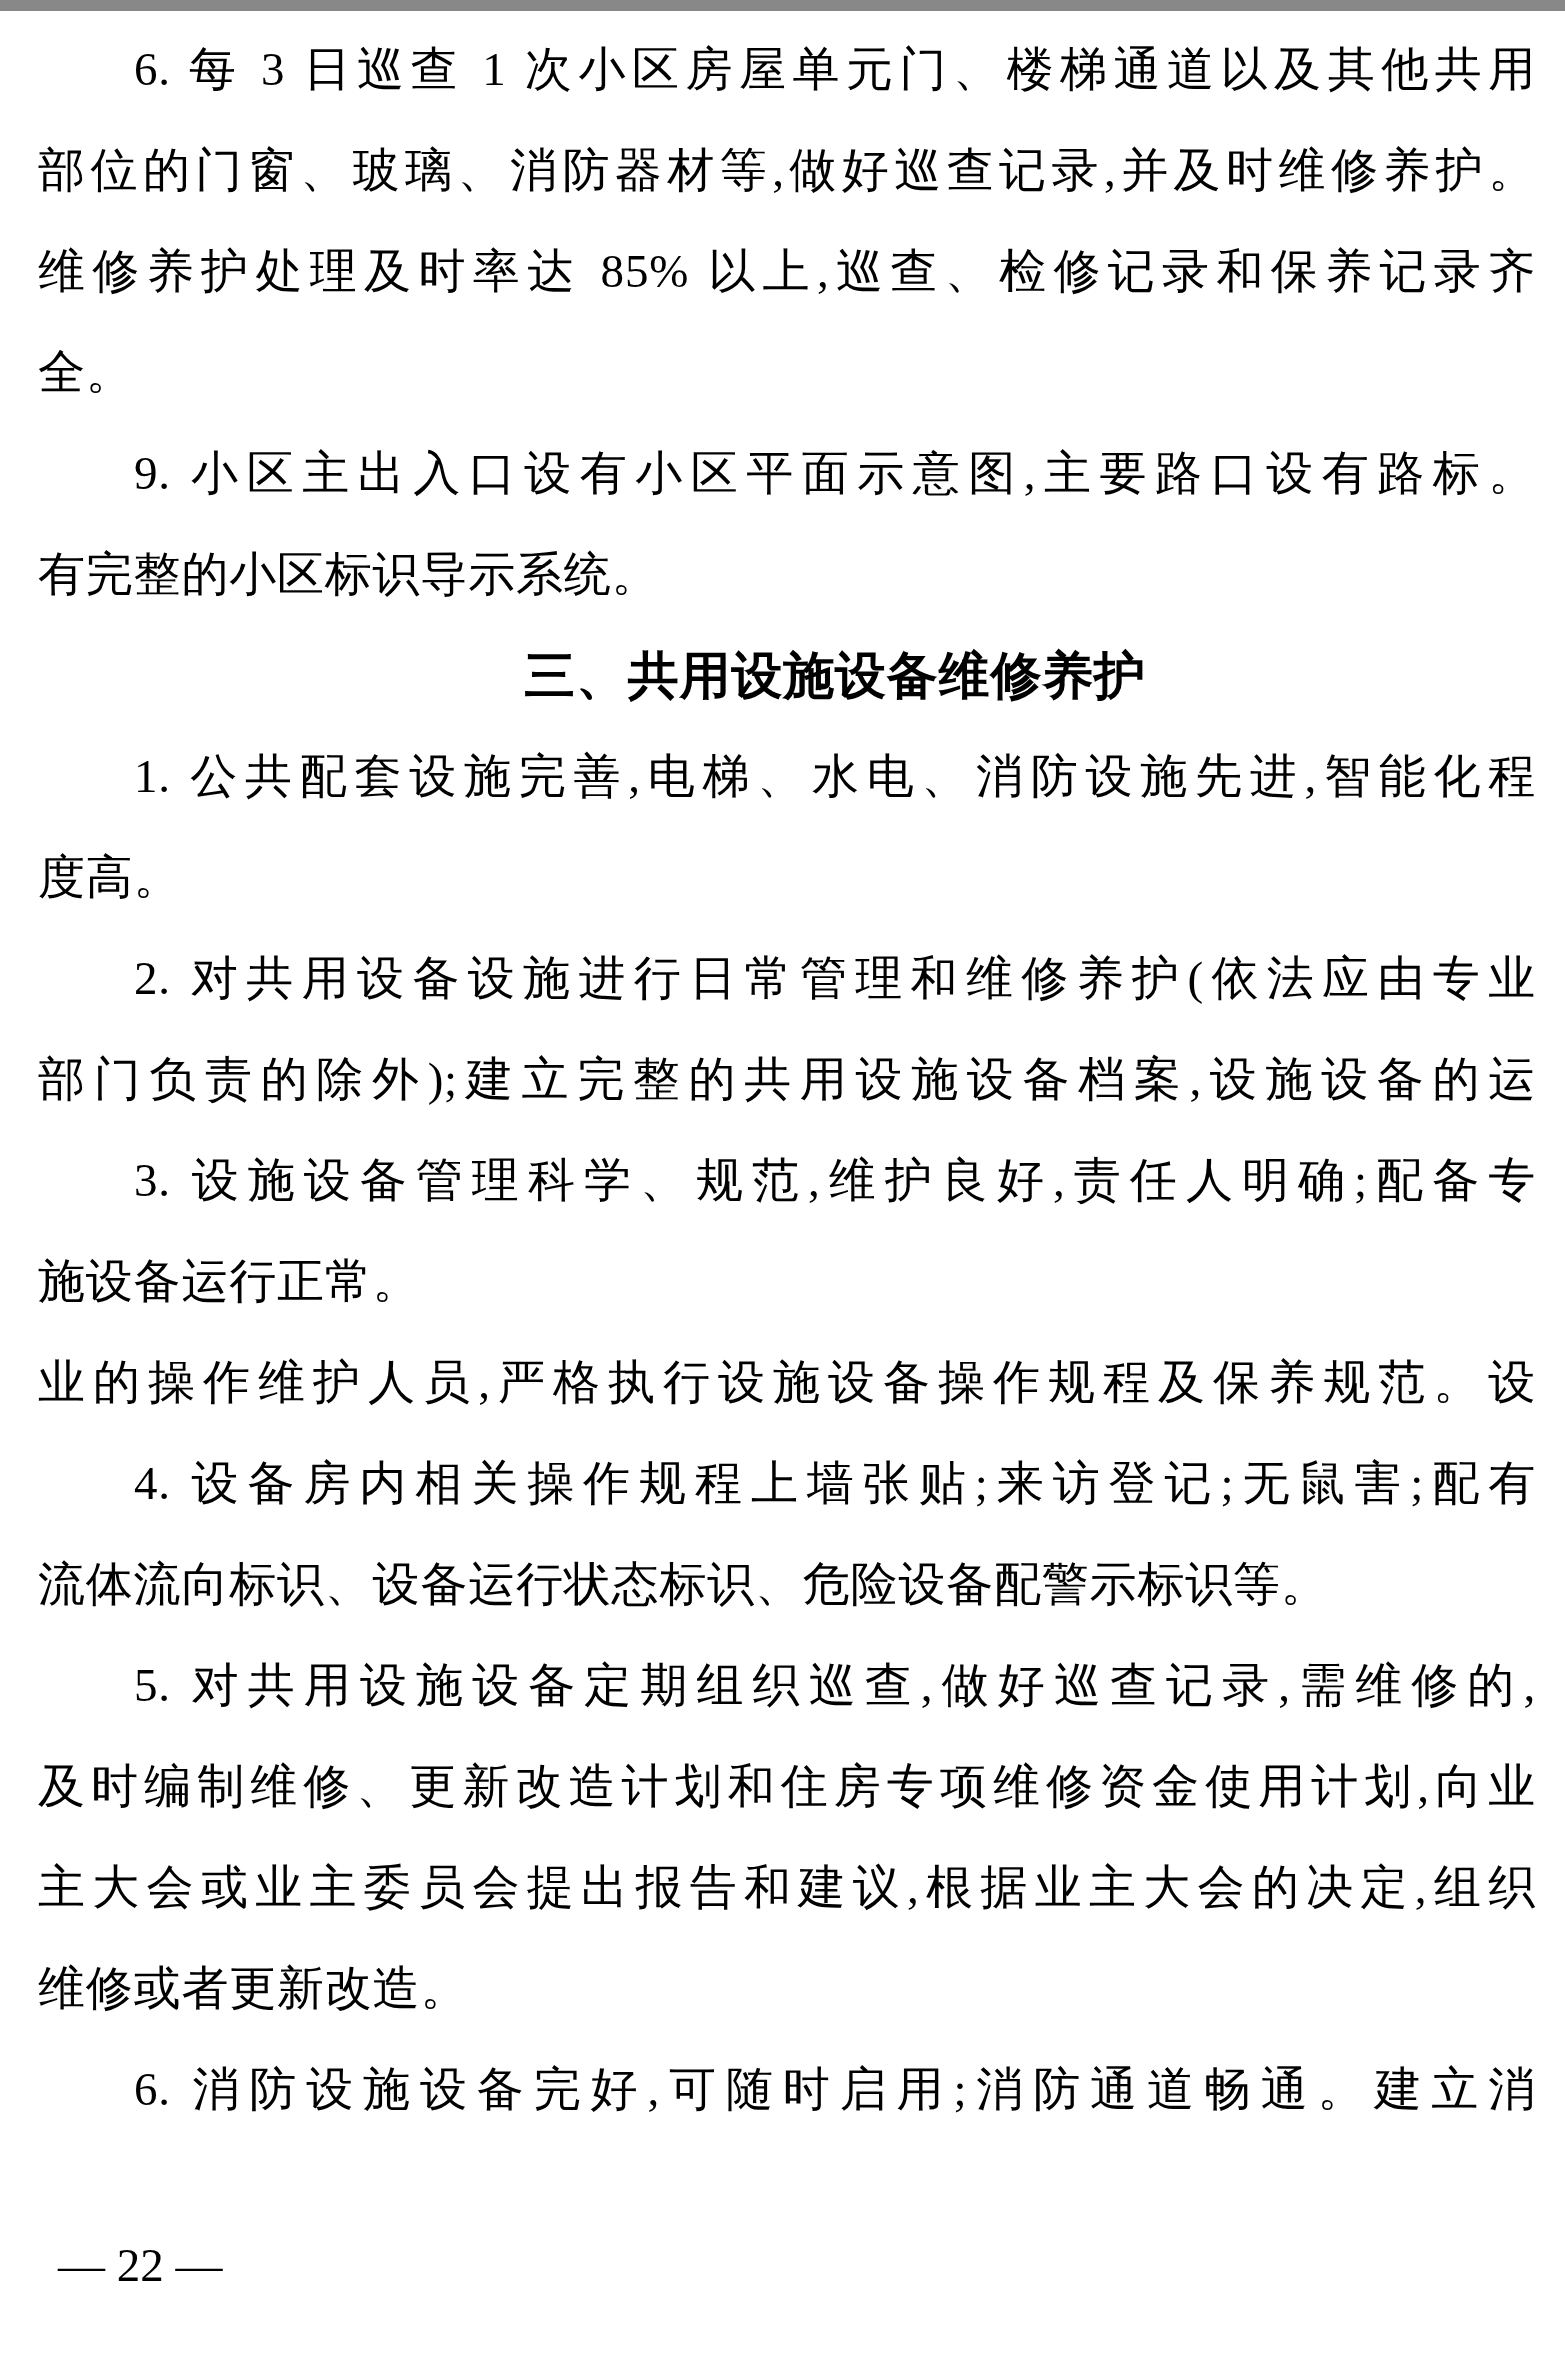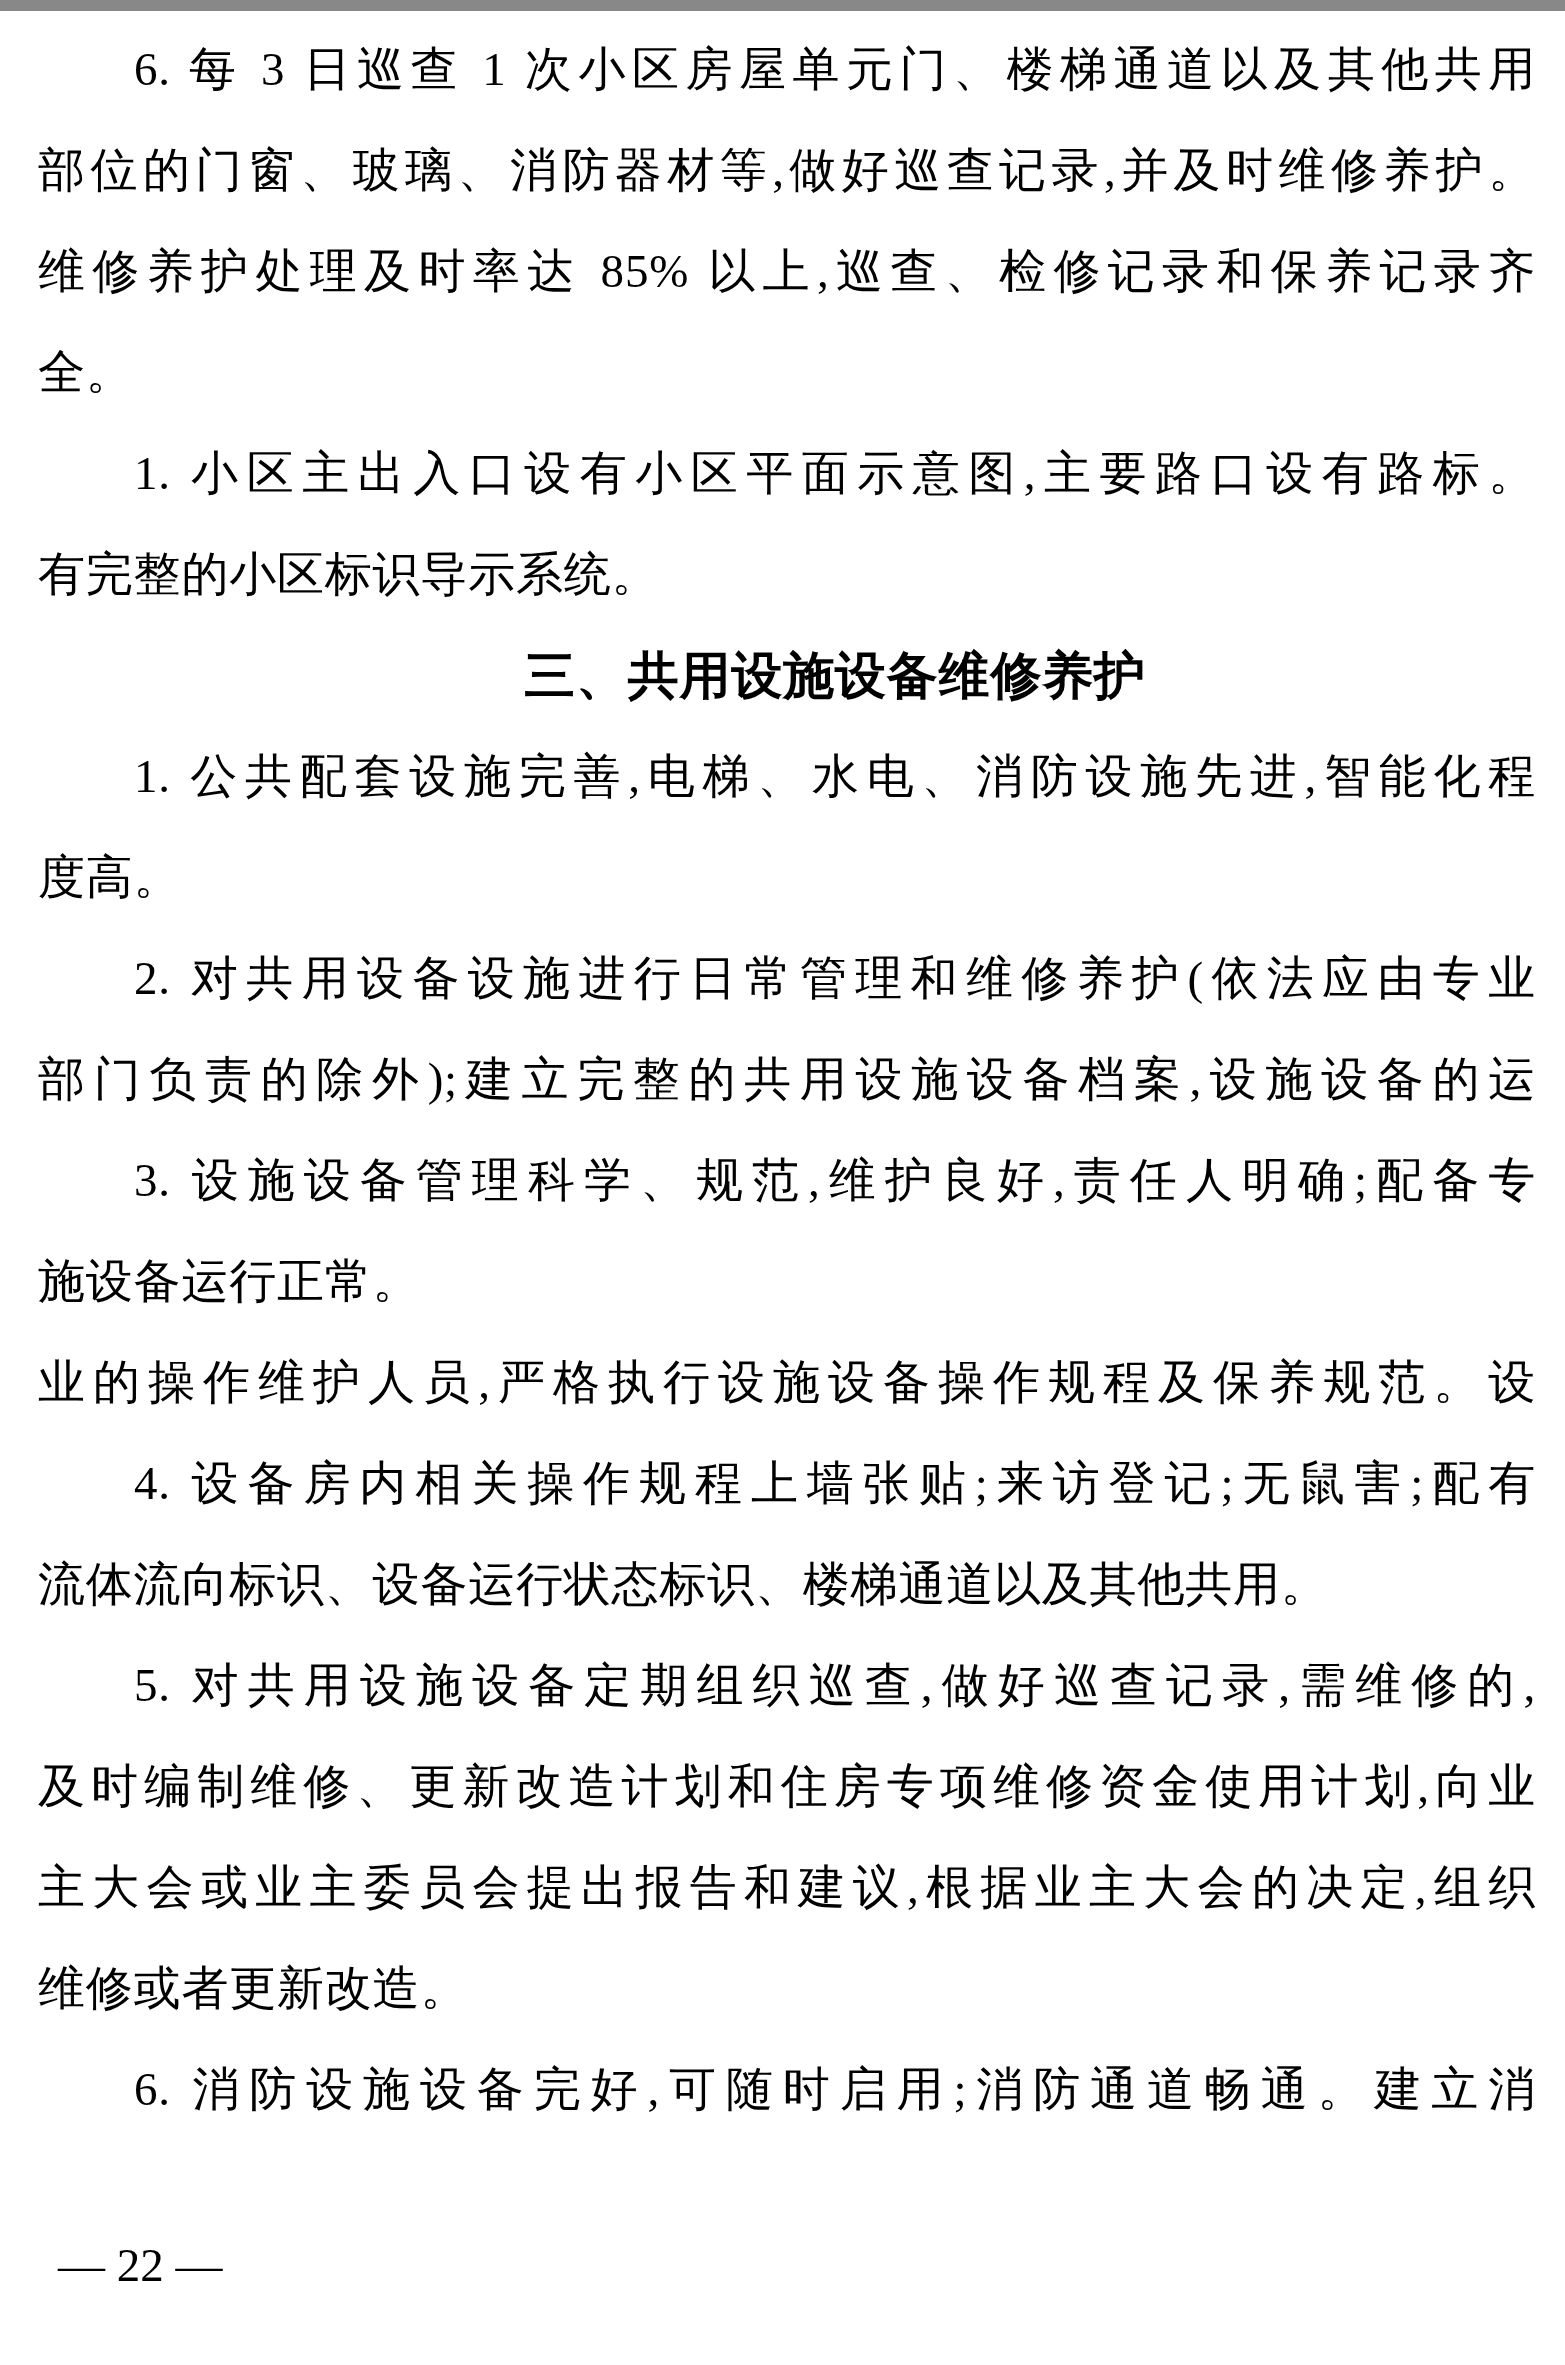--- a/index.html
+++ b/index.html
@@ -64,42 +64,42 @@
 
 <div class="page">
   <div class="text-column">
       <div class="block paragraph">
         <div class="line fill indent">6. 每 3 日巡查 1 次小区房屋单元门、楼梯通道以及其他共用</div>
         <div class="line fill">部位的门窗、玻璃、消防器材等,做好巡查记录,并及时维修养护。</div>
         <div class="line fill">维修养护处理及时率达 85% 以上,巡查、检修记录和保养记录齐</div>
         <div class="line">全。</div>
       </div>
       <div class="block paragraph">
-        <div class="line fill indent">1. 小区主出入口设有小区平面示意图,主要路口设有路标。</div>
+        <div class="line fill indent">9. 小区主出入口设有小区平面示意图,主要路口设有路标。</div>
         <div class="line">有完整的小区标识导示系统。</div>
       </div>
       <div class="block heading">
         <div class="line indent">三、共用设施设备维修养护</div>
       </div>
       <div class="block paragraph">
         <div class="line fill indent">1. 公共配套设施完善,电梯、水电、消防设施先进,智能化程</div>
         <div class="line">度高。</div>
       </div>
       <div class="block paragraph">
         <div class="line fill indent">2. 对共用设备设施进行日常管理和维修养护(依法应由专业</div>
         <div class="line fill">部门负责的除外);建立完整的共用设施设备档案,设施设备的运</div>
       </div>
       <div class="block paragraph">
         <div class="line fill indent">3. 设施设备管理科学、规范,维护良好,责任人明确;配备专</div>
         <div class="line">施设备运行正常。</div>
         <div class="line fill">业的操作维护人员,严格执行设施设备操作规程及保养规范。设</div>
       </div>
       <div class="block paragraph">
         <div class="line fill indent">4. 设备房内相关操作规程上墙张贴;来访登记;无鼠害;配有</div>
-        <div class="line">流体流向标识、设备运行状态标识、楼梯通道以及其他共用。</div>
+        <div class="line">流体流向标识、设备运行状态标识、危险设备配警示标识等。</div>
       </div>
       <div class="block paragraph">
         <div class="line fill indent">5. 对共用设施设备定期组织巡查,做好巡查记录,需维修的,</div>
         <div class="line fill">及时编制维修、更新改造计划和住房专项维修资金使用计划,向业</div>
         <div class="line fill">主大会或业主委员会提出报告和建议,根据业主大会的决定,组织</div>
         <div class="line">维修或者更新改造。</div>
       </div>
       <div class="block paragraph">
         <div class="line fill indent">6. 消防设施设备完好,可随时启用;消防通道畅通。建立消</div>
       </div>

